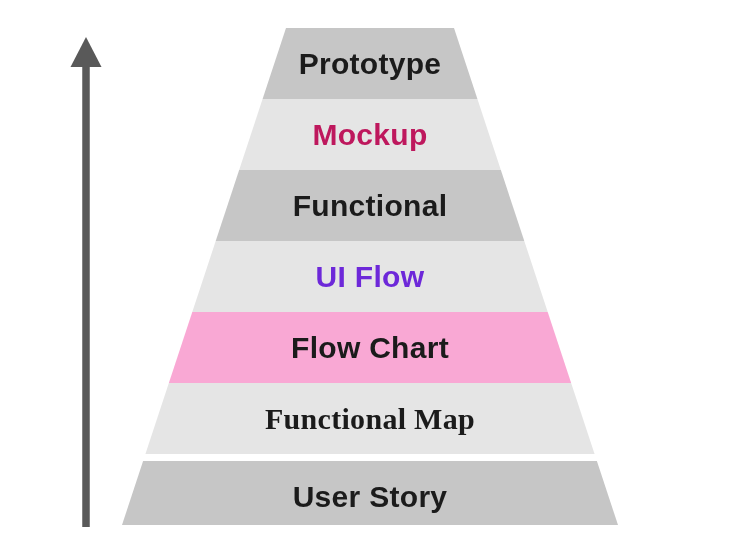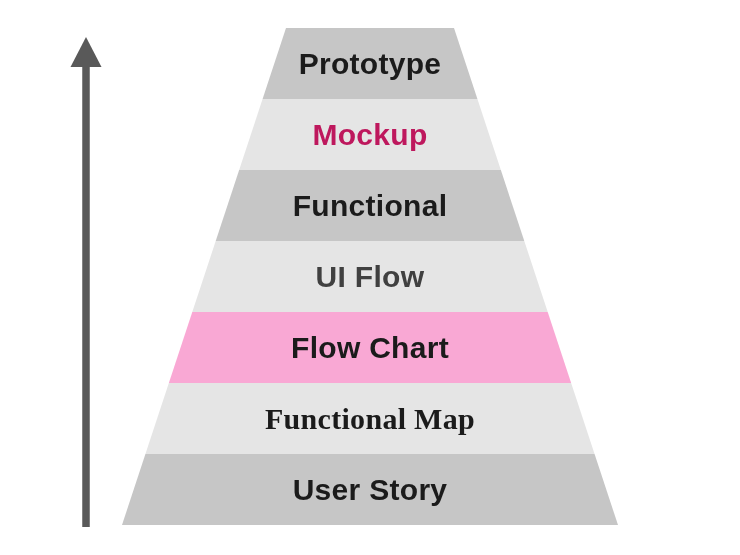--- a/index.html
+++ b/index.html
@@ -61,26 +61,26 @@
     <div class="band" style="background: rgb(198, 198, 198);">
       <span class="label" style="color: rgb(27, 27, 27);">Prototype</span>
     </div>
     <div class="band" style="background: rgb(229, 229, 229);">
       <span class="label" style="color: #be185d; text-align: center;">Mockup</span>
     </div>
     <div class="band" style="background: rgb(198, 198, 198);">
       <span class="label" style="color: rgb(27, 27, 27);">Functional</span>
     </div>
     <div class="band" style="background: rgb(229, 229, 229);">
-      <span class="label" style="color: #404040;">UI Flow</span>
+      <span class="label" style="color: #6d28d9;">UI Flow</span>
     </div>
     <div class="band" style="background: #f9a8d4;">
       <span class="label" style="color: rgb(27, 27, 27);">Flow Chart</span>
     </div>
     <div class="band" style="background: rgb(229, 229, 229); font-family: Liberation Serif, serif;">
       <span class="label" style="color: rgb(27, 27, 27);">Functional Map</span>
     </div>
-    <div class="band" style="background: rgb(198, 198, 198);">
+    <div class="band" style="background: rgb(198, 198, 198); margin-top: 7px;">
       <span class="label" style="color: rgb(27, 27, 27);">User Story</span>
     </div>
   </div>
 
 </div>
 
 </body></html>

